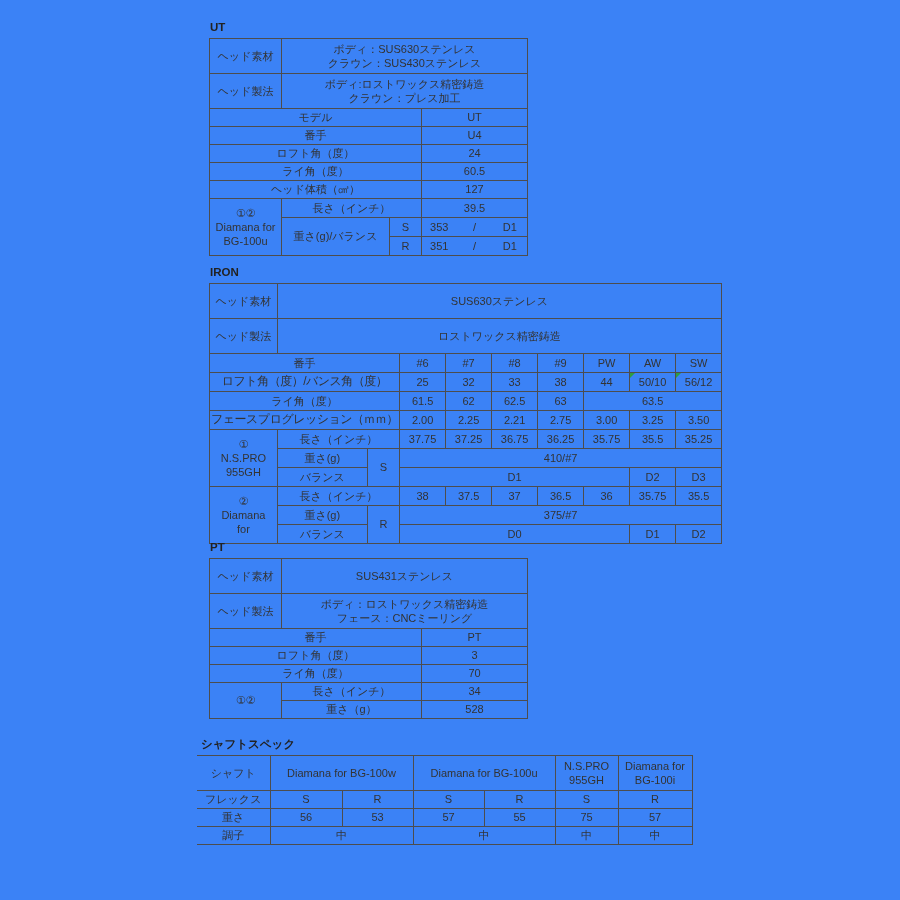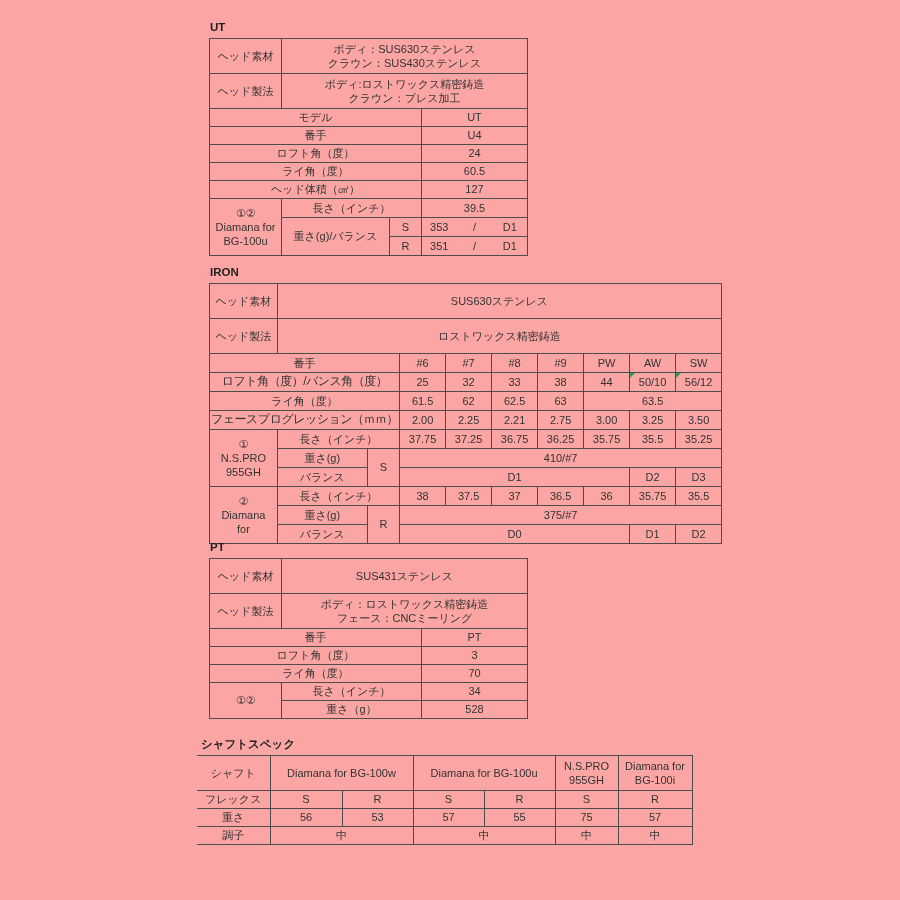--- a/index.html
+++ b/index.html
@@ -1,16 +1,16 @@
 <!DOCTYPE html>
 <html><head>
 <meta charset="utf-8">
 <style>
   html,body{margin:0;padding:0;background:#fff;}
-  #canvas{position:relative;width:900px;height:900px;background:#fca5a5;overflow:hidden;
+  #canvas{position:relative;width:900px;height:900px;background:#3b82f6;overflow:hidden;
           font-family:"Liberation Sans","DejaVu Sans",sans-serif;color:#333;}
   .sec{position:absolute;}
   .sec-label{font-size:11.5px;font-weight:bold;color:#222;line-height:13px;margin:0 0 4px 1px;white-space:nowrap;}
   table{border-collapse:collapse;table-layout:fixed;}
   td{border:1px solid #4d4d4d;font-size:11px;color:#333;text-align:center;
      vertical-align:middle;padding:0 1px;line-height:1.3;overflow:hidden;white-space:nowrap;}
   tr.h17>td{height:17px;} tr.h18>td{height:18px;} tr.h34>td{height:34px;}
   .nr{border-right:none!important;margin-top:19px;} .nl{border-left:none!important;} .nt{border-top:none!important;}
   .rel{position:relative;}
   .tri{position:absolute;top:0;left:0;width:0;height:0;

